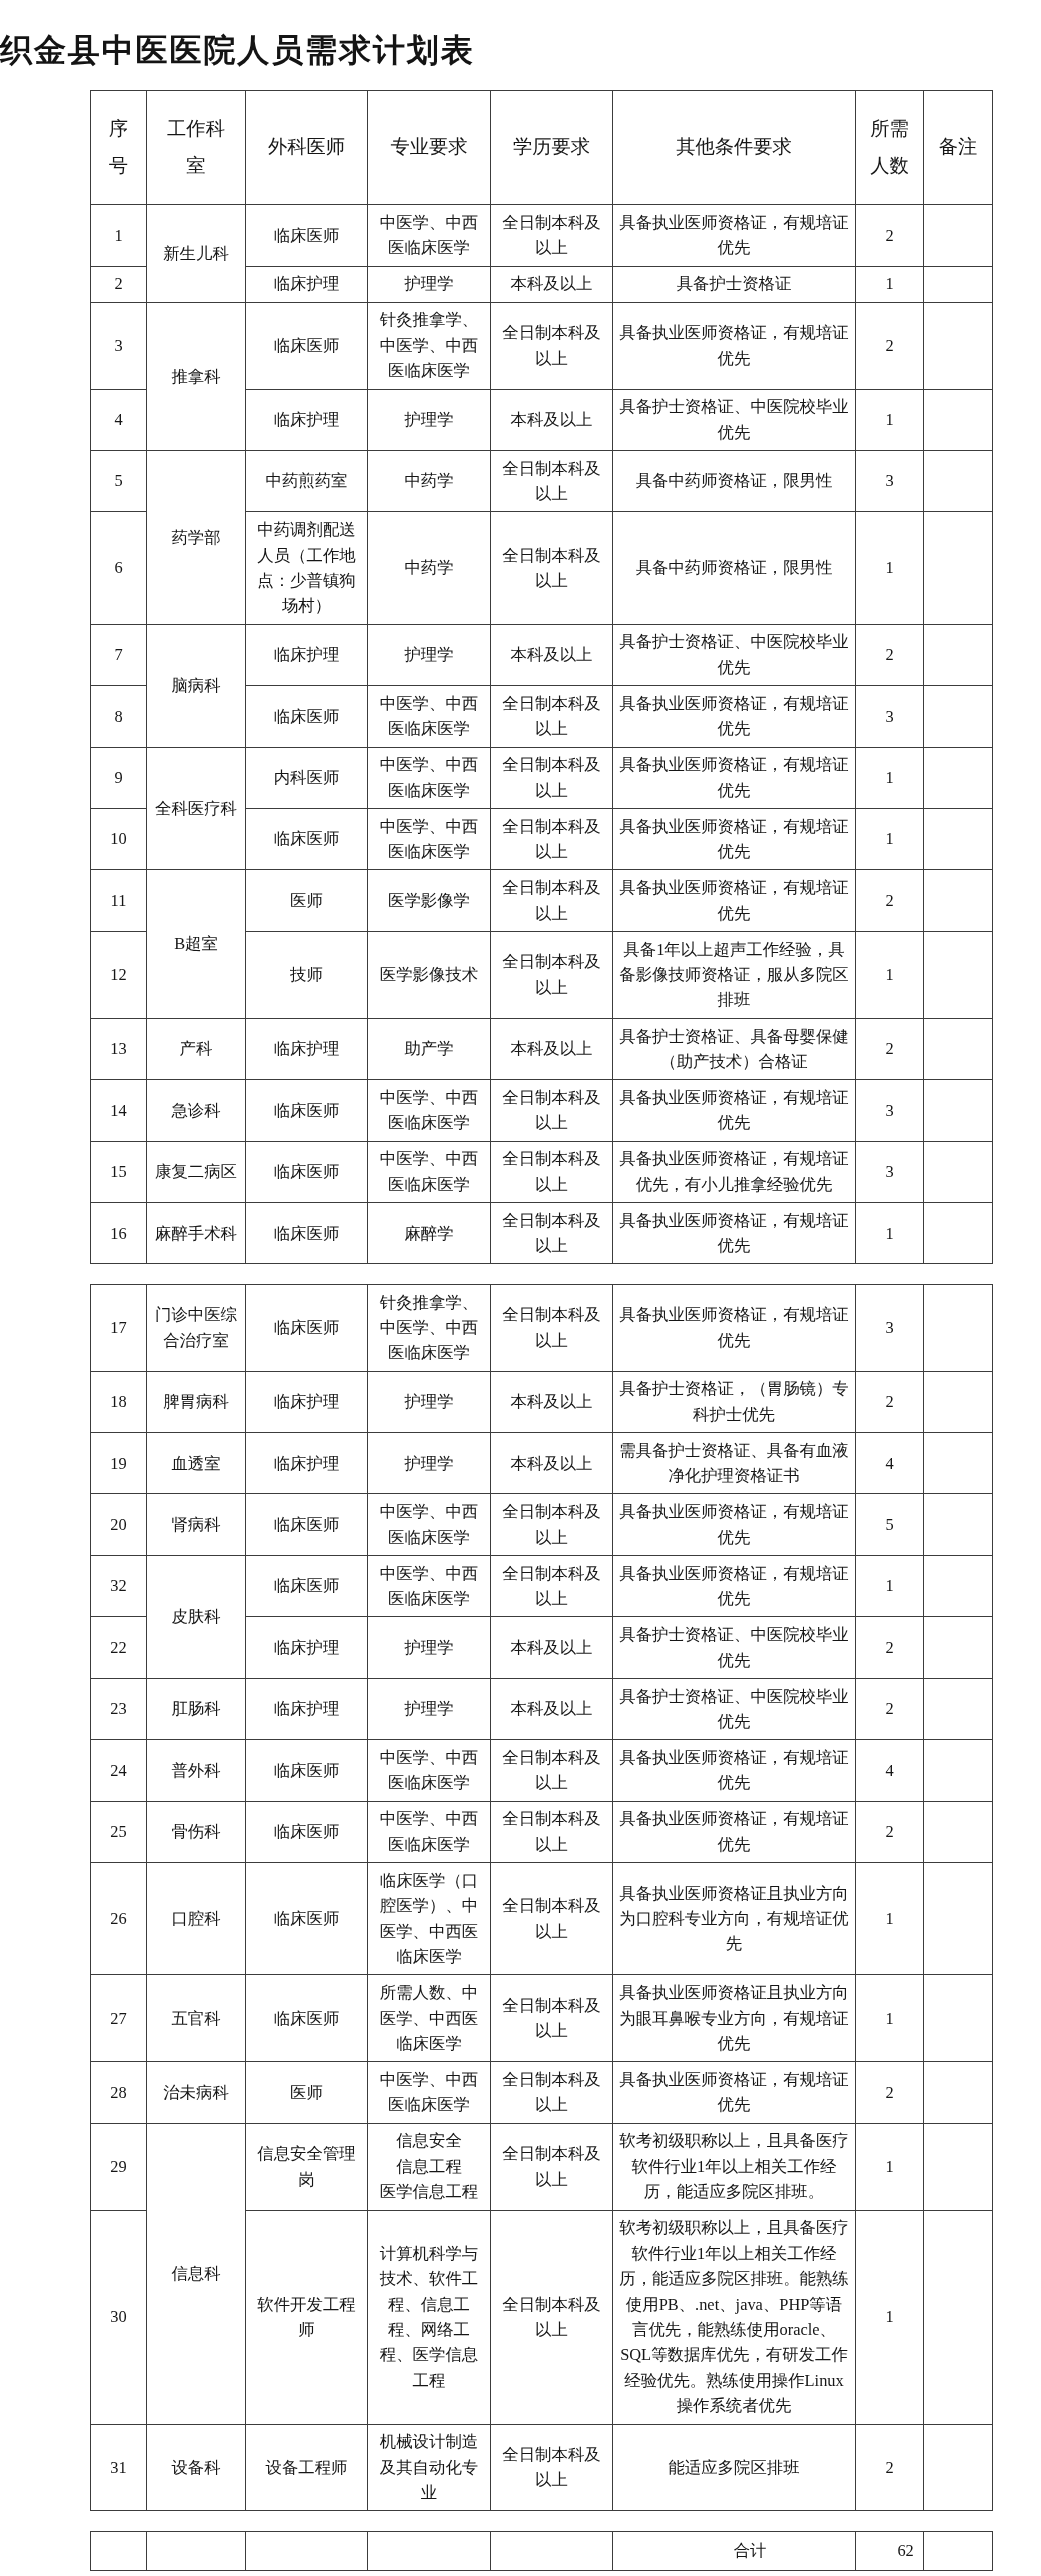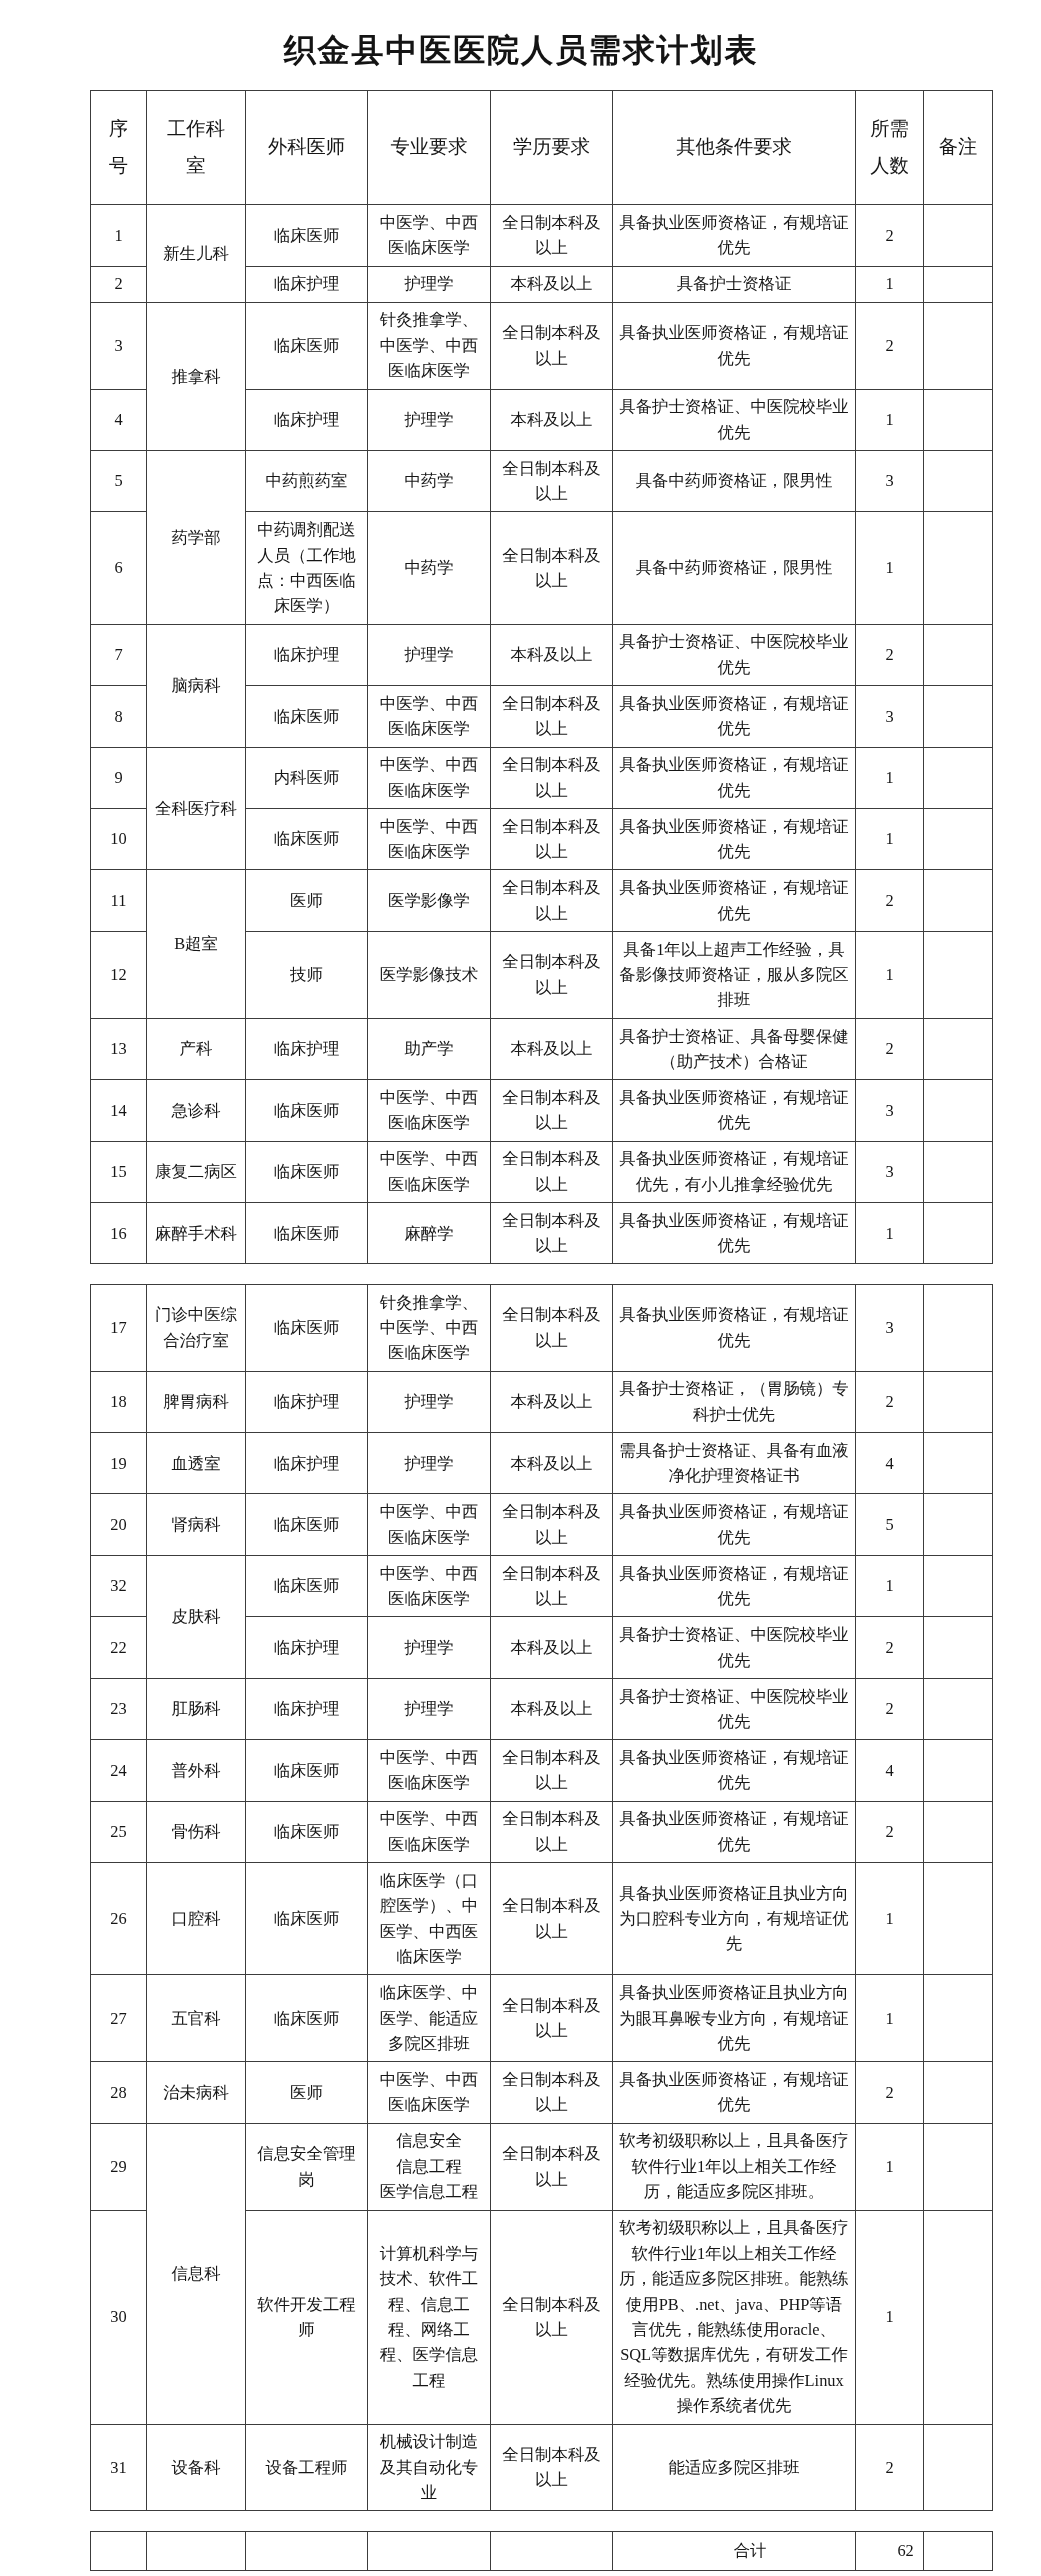--- a/index.html
+++ b/index.html
@@ -10,21 +10,21 @@
     color: #1a1a1a;
   }
   .page {
     width: 1042px;
     min-height: 2576px;
     margin: 0 auto;
     background: #ffffff;
     padding-top: 23px;
   }
   h1.doc-title {
-    text-align: center;
+    text-align: left;
     font-size: 32px;
     font-weight: bold;
     letter-spacing: 1.9px;
     margin: 5.8px 0 17.4px 0;
     color: #141414;
   }
   table.plan {
     border-collapse: collapse;
     table-layout: fixed;
     width: 901px;
@@ -138,21 +138,21 @@
           <td rowspan="2">药学部</td>
           <td>中药煎药室</td>
           <td>中药学</td>
           <td>全日制本科及以上</td>
           <td>具备中药师资格证，限男性</td>
           <td>3</td>
           <td></td>
         </tr>
         <tr>
           <td>6</td>
-          <td>中药调剂配送人员（工作地点：中西医临床医学）</td>
+          <td>中药调剂配送人员（工作地点：少普镇狗场村）</td>
           <td>中药学</td>
           <td>全日制本科及以上</td>
           <td>具备中药师资格证，限男性</td>
           <td>1</td>
           <td></td>
         </tr>
         <tr>
           <td>7</td>
           <td rowspan="2">脑病科</td>
           <td>临床护理</td>
@@ -360,21 +360,21 @@
           <td>临床医学（口腔医学）、中医学、中西医临床医学</td>
           <td>全日制本科及以上</td>
           <td>具备执业医师资格证且执业方向为口腔科专业方向，有规培证优先</td>
           <td>1</td>
           <td></td>
         </tr>
         <tr>
           <td>27</td>
           <td>五官科</td>
           <td>临床医师</td>
-          <td>临床医学、中医学、能适应多院区排班</td>
+          <td>所需人数、中医学、中西医临床医学</td>
           <td>全日制本科及以上</td>
           <td>具备执业医师资格证且执业方向为眼耳鼻喉专业方向，有规培证优先</td>
           <td>1</td>
           <td></td>
         </tr>
         <tr>
           <td>28</td>
           <td>治未病科</td>
           <td>医师</td>
           <td>中医学、中西医临床医学</td>

